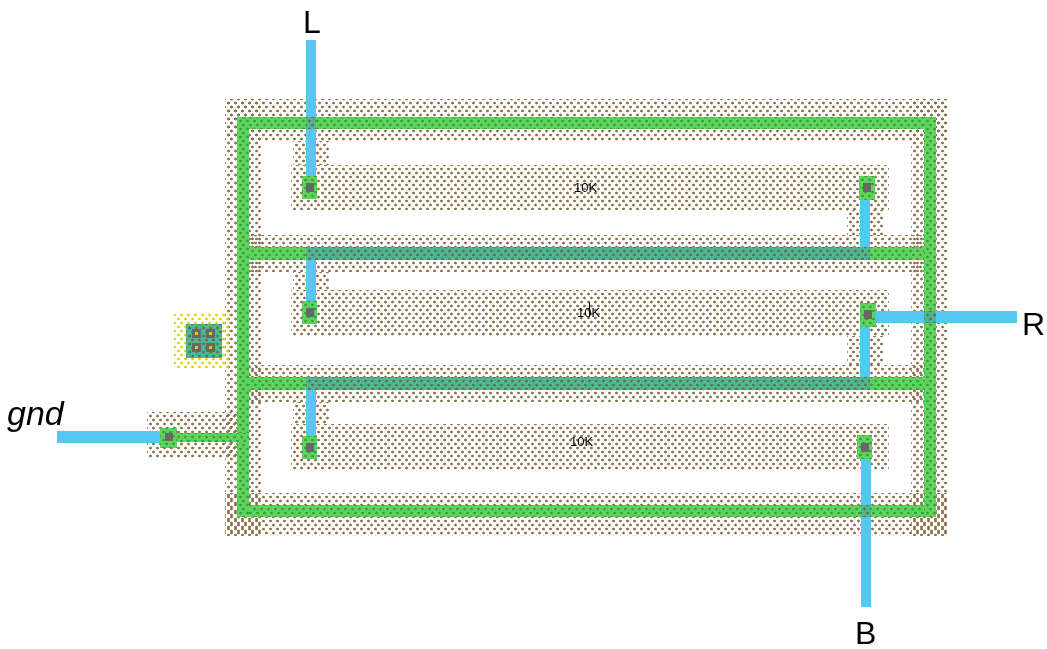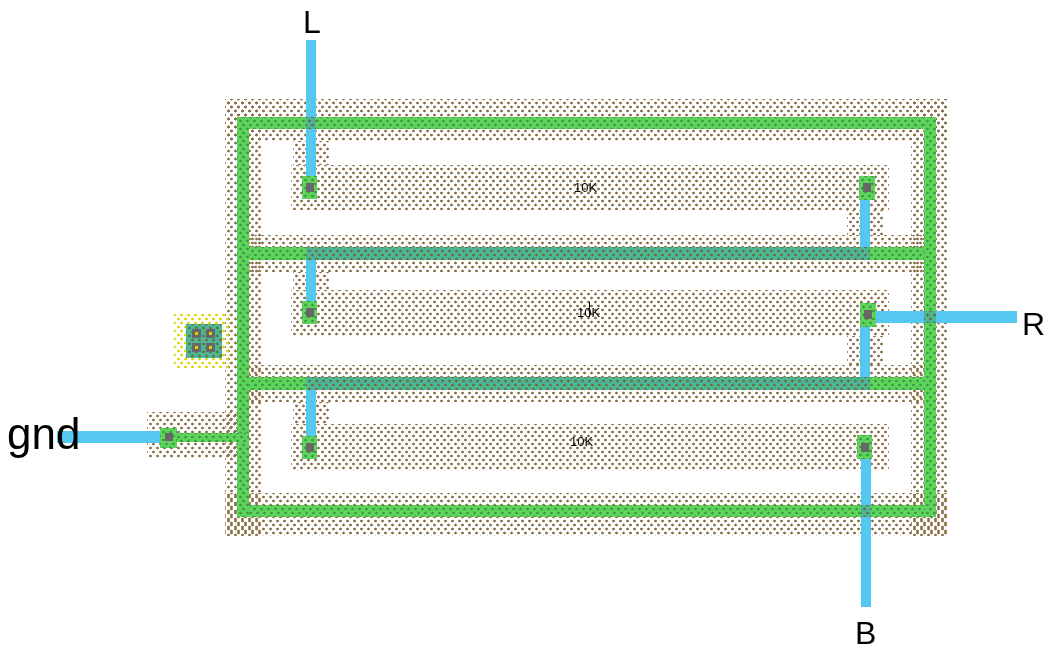--- a/index.html
+++ b/index.html
@@ -118,21 +118,21 @@
       </div>
     <div class="abs dark" style="left:6px;top:19px;width:9px;height:9px;">
         <div class="abs" style="left:3px;top:3px;width:3px;height:3px;background:var(--dotyellow);"></div>
       </div>
     <div class="abs dark" style="left:20px;top:19px;width:9px;height:9px;">
         <div class="abs" style="left:3px;top:3px;width:3px;height:3px;background:var(--dotyellow);"></div>
       </div>
   </div>
 
   <div class="abs lbl biglbl" style="left:303px;top:6px;">L</div>
-  <div class="abs lbl" style="left:7px;top:412px;font-size:44px;">gnd</div>
+  <div class="abs lbl" style="left:7px;top:396px;font-size:34px;font-style:italic;">gnd</div>
   <div class="abs lbl biglbl" style="left:1022px;top:308px;">R</div>
   <div class="abs lbl biglbl" style="left:855px;top:617px;">B</div>
 
   <div class="abs lbl reslbl" style="left:574px;top:181px;">10K</div>
   <div class="abs lbl reslbl" style="left:577px;top:306px;">10K</div>
   <div class="abs" style="left:589px;top:302px;width:1px;height:15px;background:var(--black);"></div>
   <div class="abs lbl reslbl" style="left:570px;top:435px;">10K</div>
 
 </div>
 

